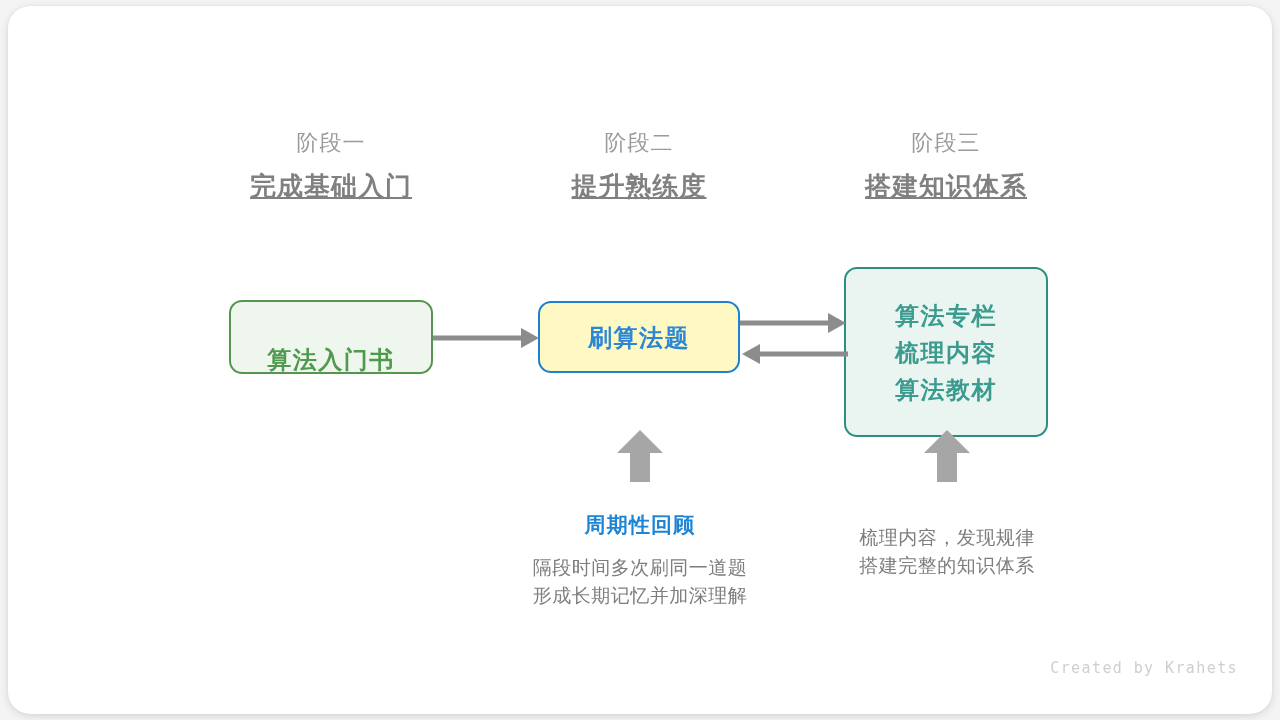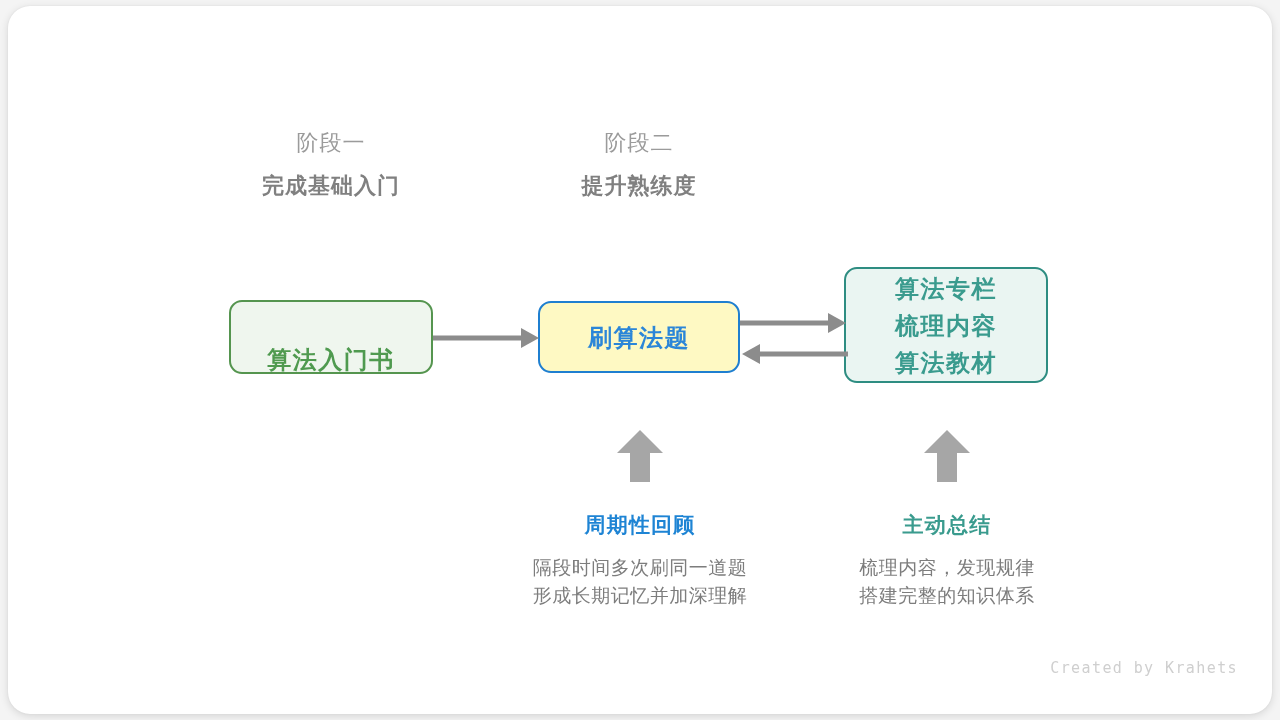--- a/index.html
+++ b/index.html
@@ -35,27 +35,28 @@
     width: 260px;
   }
   .stage-index {
     font-size: 22px;
     color: #9b9b9b;
     letter-spacing: 1px;
     line-height: 30px;
     white-space: nowrap;
   }
   .stage-title {
-    font-size: 22px;
+    font-size: 26px;
     font-weight: bold;
     color: #808080;
     letter-spacing: 1px;
     line-height: 32px;
     margin-top: 12px;
     white-space: nowrap;
+    text-decoration: underline;
   }
 
   
   .fbox {
     position: absolute;
     border-radius: 13px;
     border-style: solid;
     border-width: 2px;
     box-sizing: border-box;
     display: flex;
@@ -129,30 +130,34 @@
   <div class="stage" style="left:201px; top:128px;">
     <div class="stage-index">阶段一</div>
     <div class="stage-title">完成基础入门</div>
   </div>
 
   <div class="stage" style="left:509px; top:128px;">
     <div class="stage-index">阶段二</div>
     <div class="stage-title">提升熟练度</div>
   </div>
 
+  <div class="stage" style="left:816px; top:128px;">
+    <div class="stage-index">阶段三</div>
+    <div class="stage-title">搭建知识体系</div>
+  </div>
 
   <div class="fbox box-green" style="left:229px; top:300px; width:204px; height:74px;">
     <div class="line">算法入门书</div>
   </div>
 
   <div class="fbox box-blue" style="left:538px; top:301px; width:202px; height:72px;">
     <div class="line">刷算法题</div>
   </div>
 
-  <div class="fbox box-teal" style="left:844px; top:267px; width:204px; height:116px;">
+  <div class="fbox box-teal" style="left:844px; top:267px; width:204px; height:170px;">
     <div class="line">算法专栏</div>
     <div class="line">梳理内容</div>
     <div class="line">算法教材</div>
   </div>
 
   <svg class="conn" style="left:433px; top:322px;" width="108" height="32" viewBox="0 0 108 32">
     <line x1="0" y1="16" x2="92" y2="16" stroke="#8c8c8c" stroke-width="5"></line>
     <polygon points="88,6 106,16 88,26" fill="#8c8c8c"></polygon>
   </svg>
 
@@ -176,21 +181,20 @@
 
   <div class="note" style="left:480px; top:510px;">
     <div class="note-title blue">周期性回顾</div>
     <div class="note-body">
       <div>隔段时间多次刷同一道题</div>
       <div>形成长期记忆并加深理解</div>
     </div>
   </div>
 
   <div class="note" style="left:787px; top:510px;">
-    <div class="note-title teal">主动总结</div>
     <div class="note-body">
       <div>梳理内容，发现规律</div>
       <div>搭建完整的知识体系</div>
     </div>
   </div>
 
   <div class="watermark">Created by Krahets</div>
 </div>
 
 </body></html>

